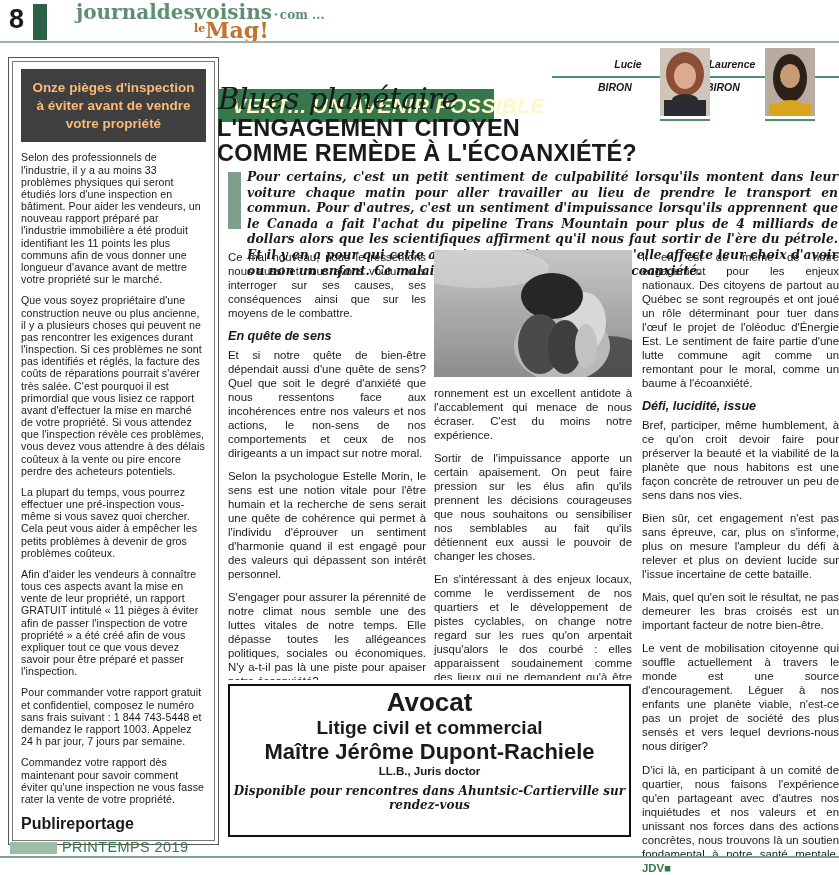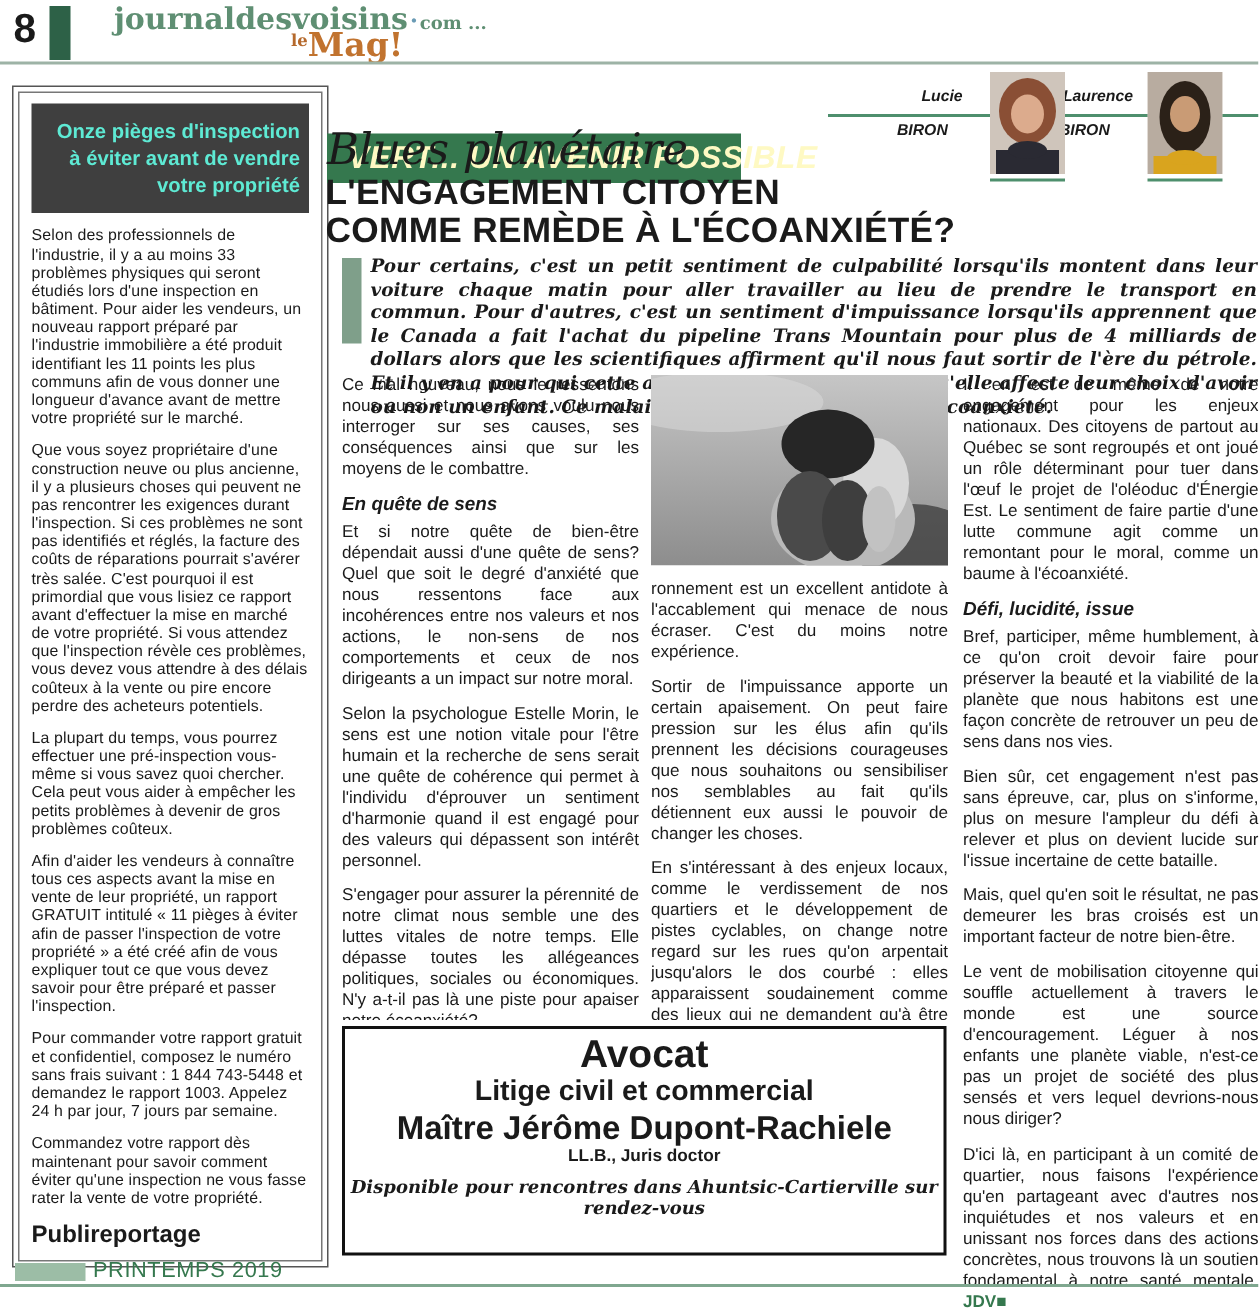--- a/index.html
+++ b/index.html
@@ -19,22 +19,22 @@
   #logo-line2{margin-left:118px;margin-top:-7px;}
   .logo-le{color:#b5692c;font-size:11px;font-weight:bold;vertical-align:super;}
   .logo-mag{color:#c1732f;font-size:22px;font-weight:bold;}
   #header-rule{left:0;top:41px;width:839px;height:2px;background:#9db3a6;}
 
   
   #sidebar{left:8px;top:57px;width:211px;height:788px;border:1px solid #555;
     padding:3px;box-sizing:border-box;}
   #sidebar-inner{border:1px solid #777;height:100%;box-sizing:border-box;
     padding:7px 8px 0 8px;overflow:hidden;}
-  #sidebar-title{background:#3f3f3f;color:#5eead4;font-weight:bold;font-size:13.5px;
-    line-height:1.32;text-align:right;padding:10px 6px;}
+  #sidebar-title{background:#3f3f3f;color:#fdba74;font-weight:bold;font-size:13.5px;
+    line-height:1.32;text-align:center;padding:10px 6px;}
   .sb-p{font-size:10.6px;line-height:1.15;margin:9px 0 0 0;letter-spacing:0.1px;}
   #sidebar-tag{font-weight:bold;font-size:16px;text-align:left;margin-top:10px;}
 
   
   #banner{left:218px;top:45px;width:276px;height:33px;background:#35784e;color:#fef9c3;
     font-size:21px;font-weight:bold;font-style:italic;line-height:33px;
     padding-left:14px;box-sizing:border-box;letter-spacing:0.4px;white-space:nowrap;margin-top:44px;}
   #authors-midline{left:552px;top:76px;width:287px;height:2px;background:#4e8f6d;}
   .author-first{font-size:10.5px;font-weight:bold;font-style:italic;text-align:center;}
   .author-last{font-size:10.5px;font-weight:bold;font-style:italic;}

